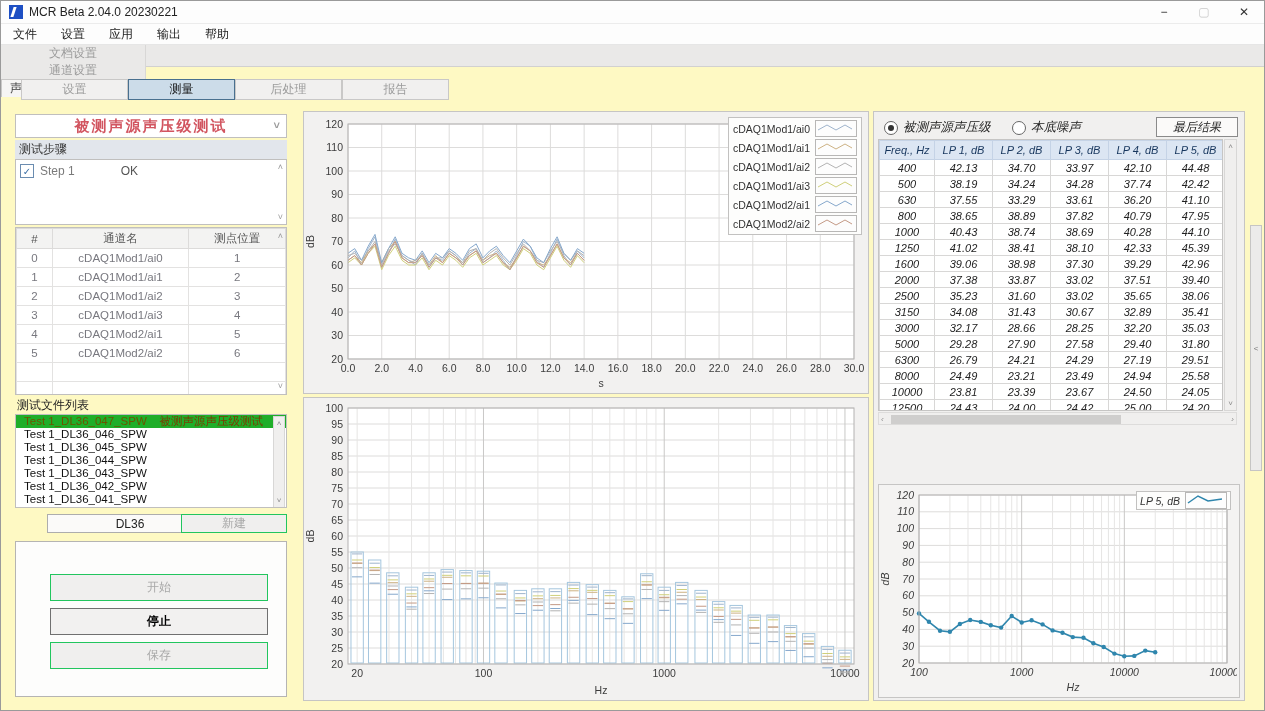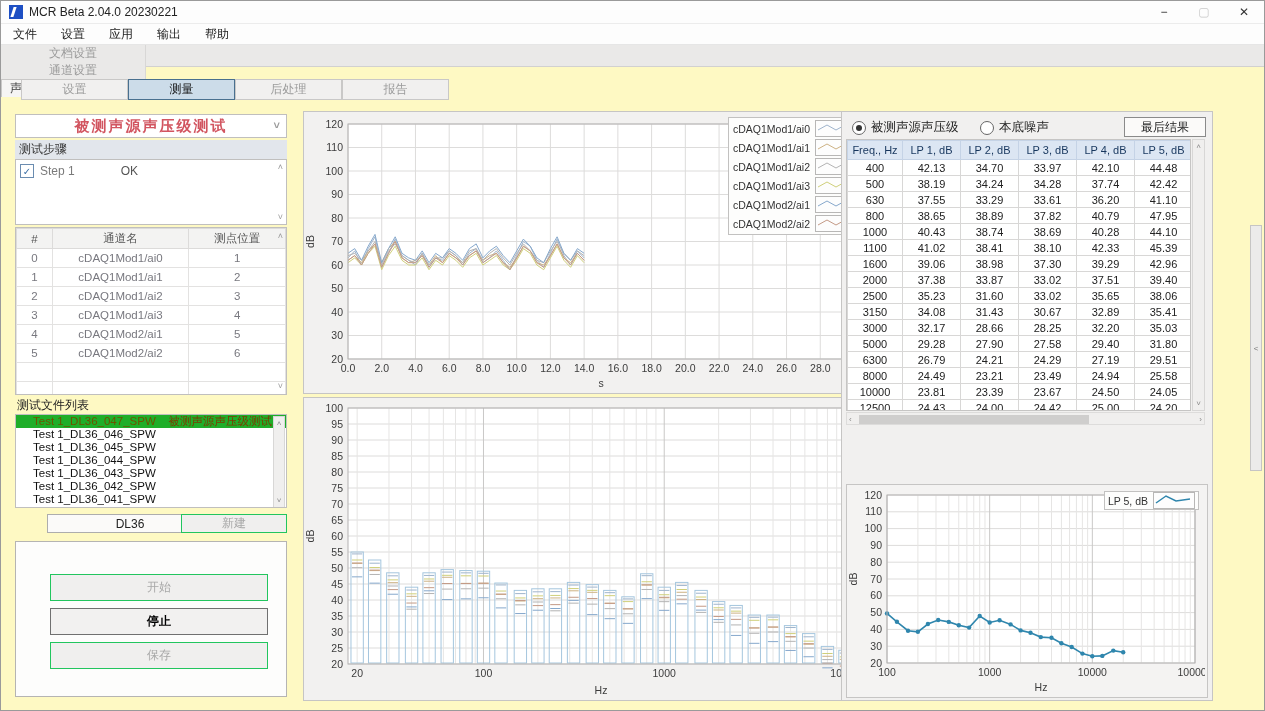--- a/index.html
+++ b/index.html
@@ -31,21 +31,21 @@
   .combo-title{display:flex;align-items:center;justify-content:center;font-weight:bold;font-size:15px;letter-spacing:2px;}
   .combo-arrow{position:absolute;right:4px;top:4px;color:#9a9a9a;font-size:11px;}
   .lbl-bar{background:#e2e6ec;font-size:12px;color:#333;display:flex;align-items:center;padding-left:4px;}
   .scroll-glyph{color:#9a9a9a;font-size:9px;line-height:9px;}
   .chk{width:12px;height:12px;border:1px solid #6a8cb0;background:#fff;display:inline-flex;align-items:center;justify-content:center;font-size:10px;color:#3a6ea5;margin-right:6px;}
   table{border-collapse:collapse;}
   .chan-tbl{width:100%;font-size:11.5px;color:#78787f;table-layout:fixed;}
   .chan-tbl th{background:#f3f3f2;border:1px solid #dcdbda;font-weight:normal;color:#555;height:17px;}
   .chan-tbl td{border:1px solid #e3e2e1;height:16px;text-align:center;background:#fff;}
   .filelist{background:#fff;font-size:11.5px;color:#111;overflow:hidden;}
-  .filerow{height:13px;line-height:13px;padding-left:17px;white-space:pre;}
+  .filerow{height:13px;line-height:13px;padding-left:8px;white-space:pre;}
   .filerow.sel{color:#6b5500;}
   .btn{display:flex;align-items:center;justify-content:center;font-size:12px;border:1px solid #adadad;background:#fbfaf9;color:#222;}
   .btn.disabled{color:#a8a8a8;background:#f0efee;border:1px solid #22c55e;}
   .btn.primary{border:1px solid #707070;background:#f2f1f0;color:#000;font-weight:bold;}
   
   .radio{display:inline-flex;align-items:center;font-size:12.5px;color:#222;}
   .rdot{width:12px;height:12px;border:1px solid #666;border-radius:50%;margin-right:5px;display:inline-flex;align-items:center;justify-content:center;background:#fff;}
   .rdot.on:after{content:"";width:6px;height:6px;border-radius:50%;background:#333;}
   
   .rt{table-layout:fixed;width:345px;font-size:11px;color:#222;}
@@ -566,21 +566,21 @@
         <line x1="535.7869793384666" y1="274.24" x2="546.1414169453267" y2="274.24" stroke="#b3b3b3" stroke-width="1"></line>
         <line x1="535.7869793384666" y1="258.86857142857144" x2="546.1414169453267" y2="258.86857142857144" stroke="#cfcf7a" stroke-width="1"></line>
         <line x1="535.7869793384666" y1="271.95428571428573" x2="546.1414169453267" y2="271.95428571428573" stroke="#86a8cc" stroke-width="1"></line>
         <line x1="535.7869793384666" y1="268.08" x2="546.1414169453267" y2="268.08" stroke="#c49a86" stroke-width="1"></line>
         <rect x="44" y="10" width="506" height="256" fill="none" stroke="#b3b2b1"></rect>
         <text x="297" y="296" text-anchor="middle" font-size="10.5" fill="#3c3c3c">Hz</text>
         <text x="10" y="138" text-anchor="middle" font-size="10.5" fill="#3c3c3c" transform="rotate(-90 10 138)">dB</text>
       </svg>
   </div>
 
-  <div class="abs panel" style="left:840px;top:110px;width:372px;height:590px;background:#f1f0ef;">
+  <div class="abs panel" style="left:872px;top:110px;width:372px;height:590px;background:#f1f0ef;font-style:italic;">
 
     <div class="abs radio" style="left:10px;top:7px;">
       <span class="rdot on"></span>
       <span>被测声源声压级</span>
     </div>
     <div class="abs radio" style="left:138px;top:7px;">
       <span class="rdot"></span>
       <span>本底噪声</span>
     </div>
     <div class="abs btn" style="left:282px;top:5px;width:82px;height:20px;border:1px solid #8a8a8a;">最后结果</div>
@@ -640,21 +640,21 @@
             </tr>
             <tr>
               <td>1000</td>
               <td>40.43</td>
               <td>38.74</td>
               <td>38.69</td>
               <td>40.28</td>
               <td>44.10</td>
             </tr>
             <tr>
-              <td>1100</td>
+              <td>1250</td>
               <td>41.02</td>
               <td>38.41</td>
               <td>38.10</td>
               <td>42.33</td>
               <td>45.39</td>
             </tr>
             <tr>
               <td>1600</td>
               <td>39.06</td>
               <td>38.98</td>

